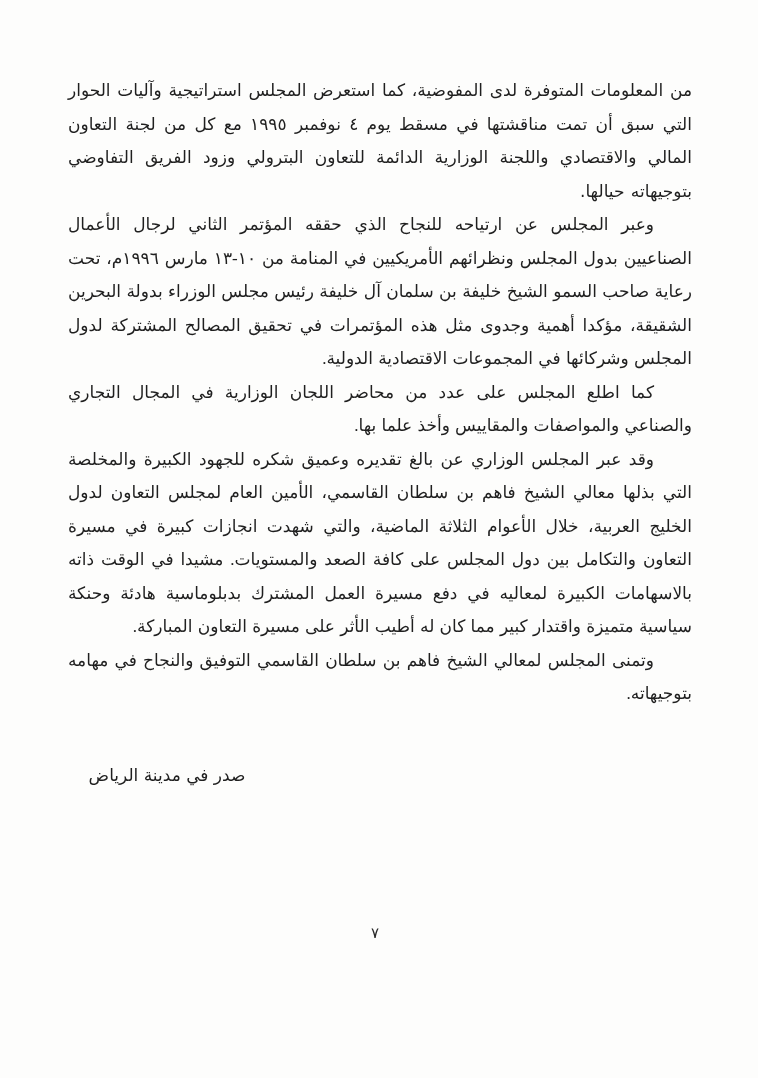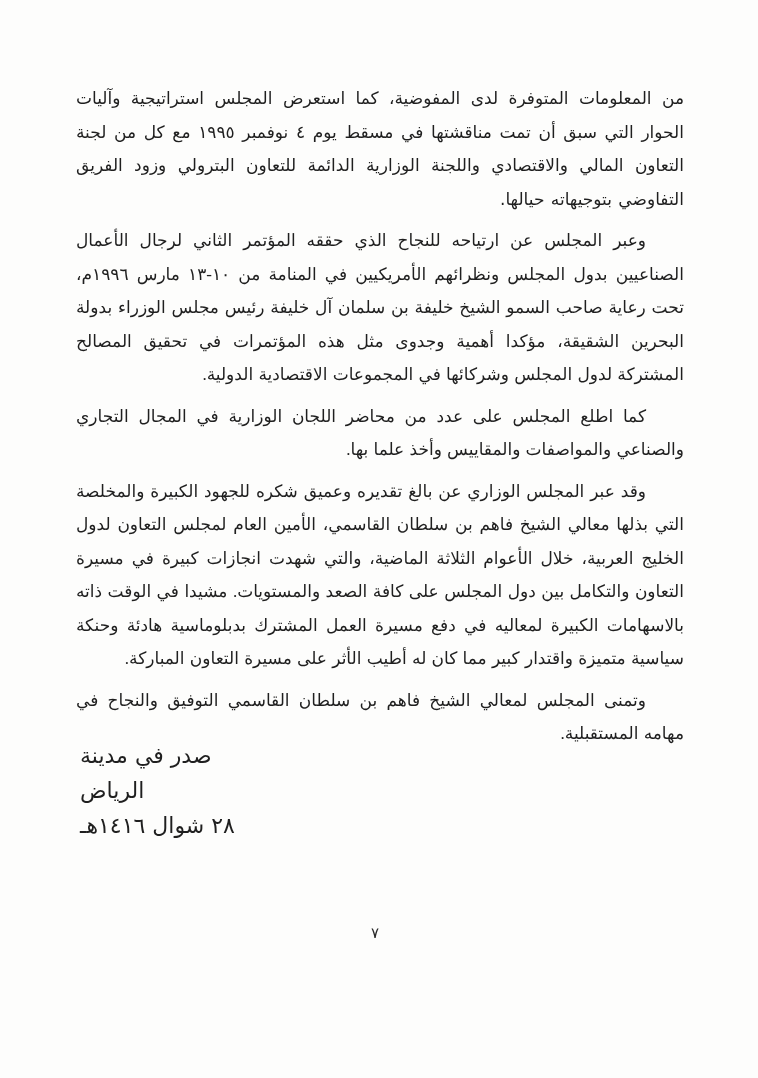--- a/index.html
+++ b/index.html
@@ -24,34 +24,34 @@
     width: 624px;
     direction: rtl;
     text-align: justify;
     font-size: 17px;
     line-height: 33.5px;
     color: #1f1f1f;
     letter-spacing: 0.1px;
     word-spacing: 1px;
   }
   .body-text p {
-    margin: 8px;
+    margin: 0;
   }
   .body-text p.indent {
     text-indent: 38px;
     font-family: Liberation Serif, serif;
   }
   .closing {
     position: absolute;
     left: 80px;
-    top: 738px;
+    top: 758px;
     width: 174px;
     direction: rtl;
-    text-align: left;
-    font-size: 22px;
+    text-align: center;
+    font-size: 17px;
     line-height: 35px;
     color: #1f1f1f;
   }
   .page-number {
     position: absolute;
     top: 924px;
     left: 0;
     right: 8px;
     text-align: center;
     font-size: 15px;
@@ -61,23 +61,22 @@
 </head>
 <body>
 
 <div class="page">
 
   <div class="body-text">
     <p>من المعلومات المتوفرة لدى المفوضية، كما استعرض المجلس استراتيجية وآليات الحوار التي سبق أن تمت مناقشتها في مسقط يوم ٤ نوفمبر ١٩٩٥ مع كل من لجنة التعاون المالي والاقتصادي واللجنة الوزارية الدائمة للتعاون البترولي وزود الفريق التفاوضي بتوجيهاته حيالها.</p>
     <p class="indent">وعبر المجلس عن ارتياحه للنجاح الذي حققه المؤتمر الثاني لرجال الأعمال الصناعيين بدول المجلس ونظرائهم الأمريكيين في المنامة من ١٠-١٣ مارس ١٩٩٦م، تحت رعاية صاحب السمو الشيخ خليفة بن سلمان آل خليفة رئيس مجلس الوزراء بدولة البحرين الشقيقة، مؤكدا أهمية وجدوى مثل هذه المؤتمرات في تحقيق المصالح المشتركة لدول المجلس وشركائها في المجموعات الاقتصادية الدولية.</p>
     <p class="indent">كما اطلع المجلس على عدد من محاضر اللجان الوزارية في المجال التجاري والصناعي والمواصفات والمقاييس وأخذ علما بها.</p>
     <p class="indent">وقد عبر المجلس الوزاري عن بالغ تقديره وعميق شكره للجهود الكبيرة والمخلصة التي بذلها معالي الشيخ فاهم بن سلطان القاسمي، الأمين العام لمجلس التعاون لدول الخليج العربية، خلال الأعوام الثلاثة الماضية، والتي شهدت انجازات كبيرة في مسيرة التعاون والتكامل بين دول المجلس على كافة الصعد والمستويات. مشيدا في الوقت ذاته بالاسهامات الكبيرة لمعاليه في دفع مسيرة العمل المشترك بدبلوماسية هادئة وحنكة سياسية متميزة واقتدار كبير مما كان له أطيب الأثر على مسيرة التعاون المباركة.</p>
-    <p class="indent">وتمنى المجلس لمعالي الشيخ فاهم بن سلطان القاسمي التوفيق والنجاح في مهامه المستقبلية.</p>
+    <p class="indent">وتمنى المجلس لمعالي الشيخ فاهم بن سلطان القاسمي التوفيق والنجاح في مهامه بتوجيهاته.</p>
   </div>
 
   <div class="closing">
     <div>صدر في مدينة الرياض</div>
-    <div>٢٨ شوال ١٤١٦هـ</div>
   </div>
 
   <div class="page-number">٧</div>
 
 </div>
 
 </body></html>

